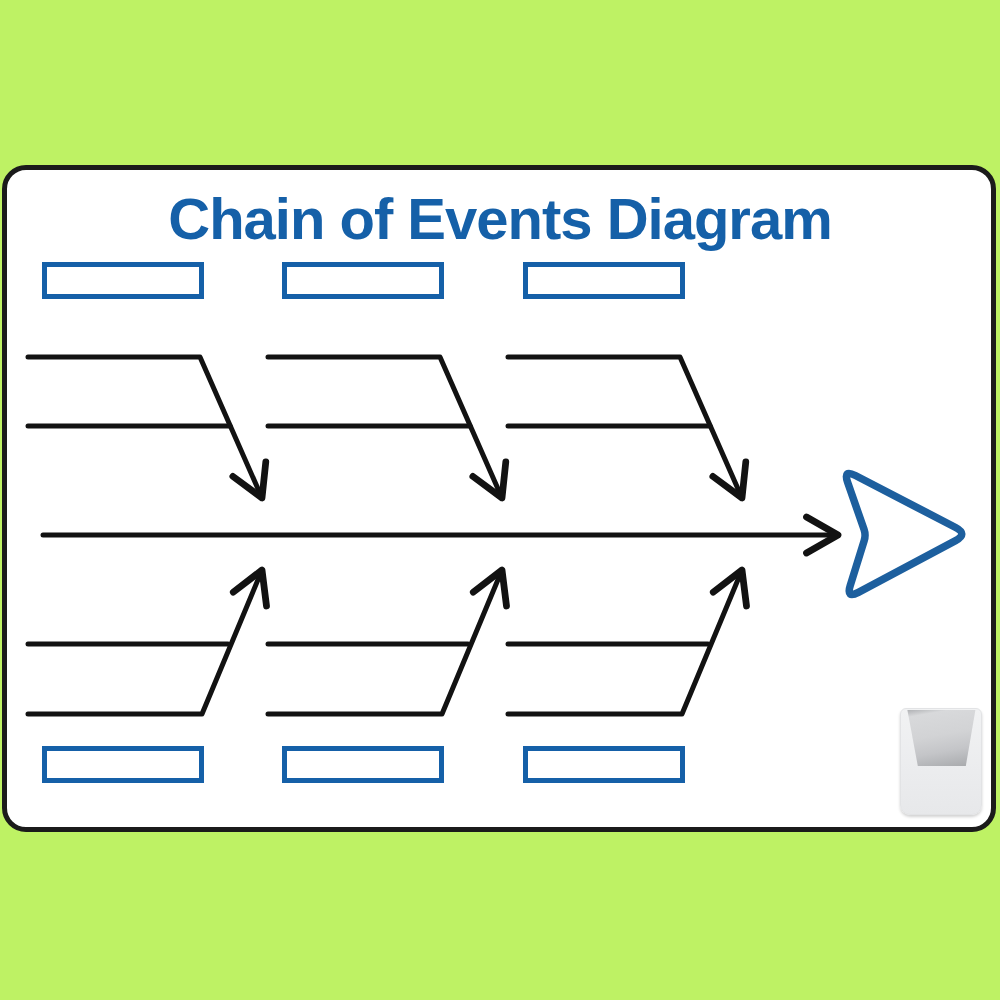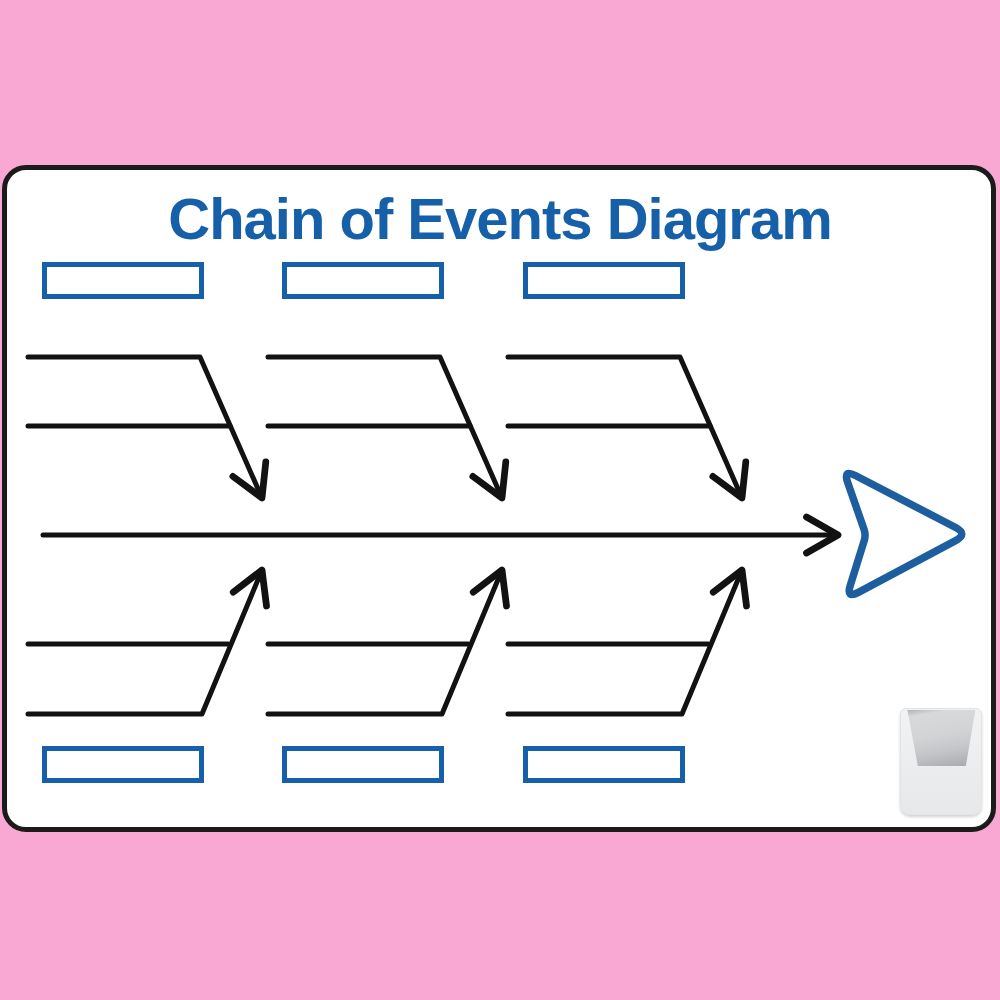--- a/index.html
+++ b/index.html
@@ -5,21 +5,21 @@
   html, body {
     margin: 0;
     padding: 0;
     background: #ffffff;
     font-family: "Liberation Sans", sans-serif;
   }
   .stage {
     position: relative;
     width: 1000px;
     height: 1000px;
-    background: #f9a8d4;
+    background: #bef264;
     overflow: hidden;
   }
   
   .board {
     position: absolute;
     left: 2px;
     top: 165px;
     width: 984px;
     height: 657px;
     background: #ffffff;

